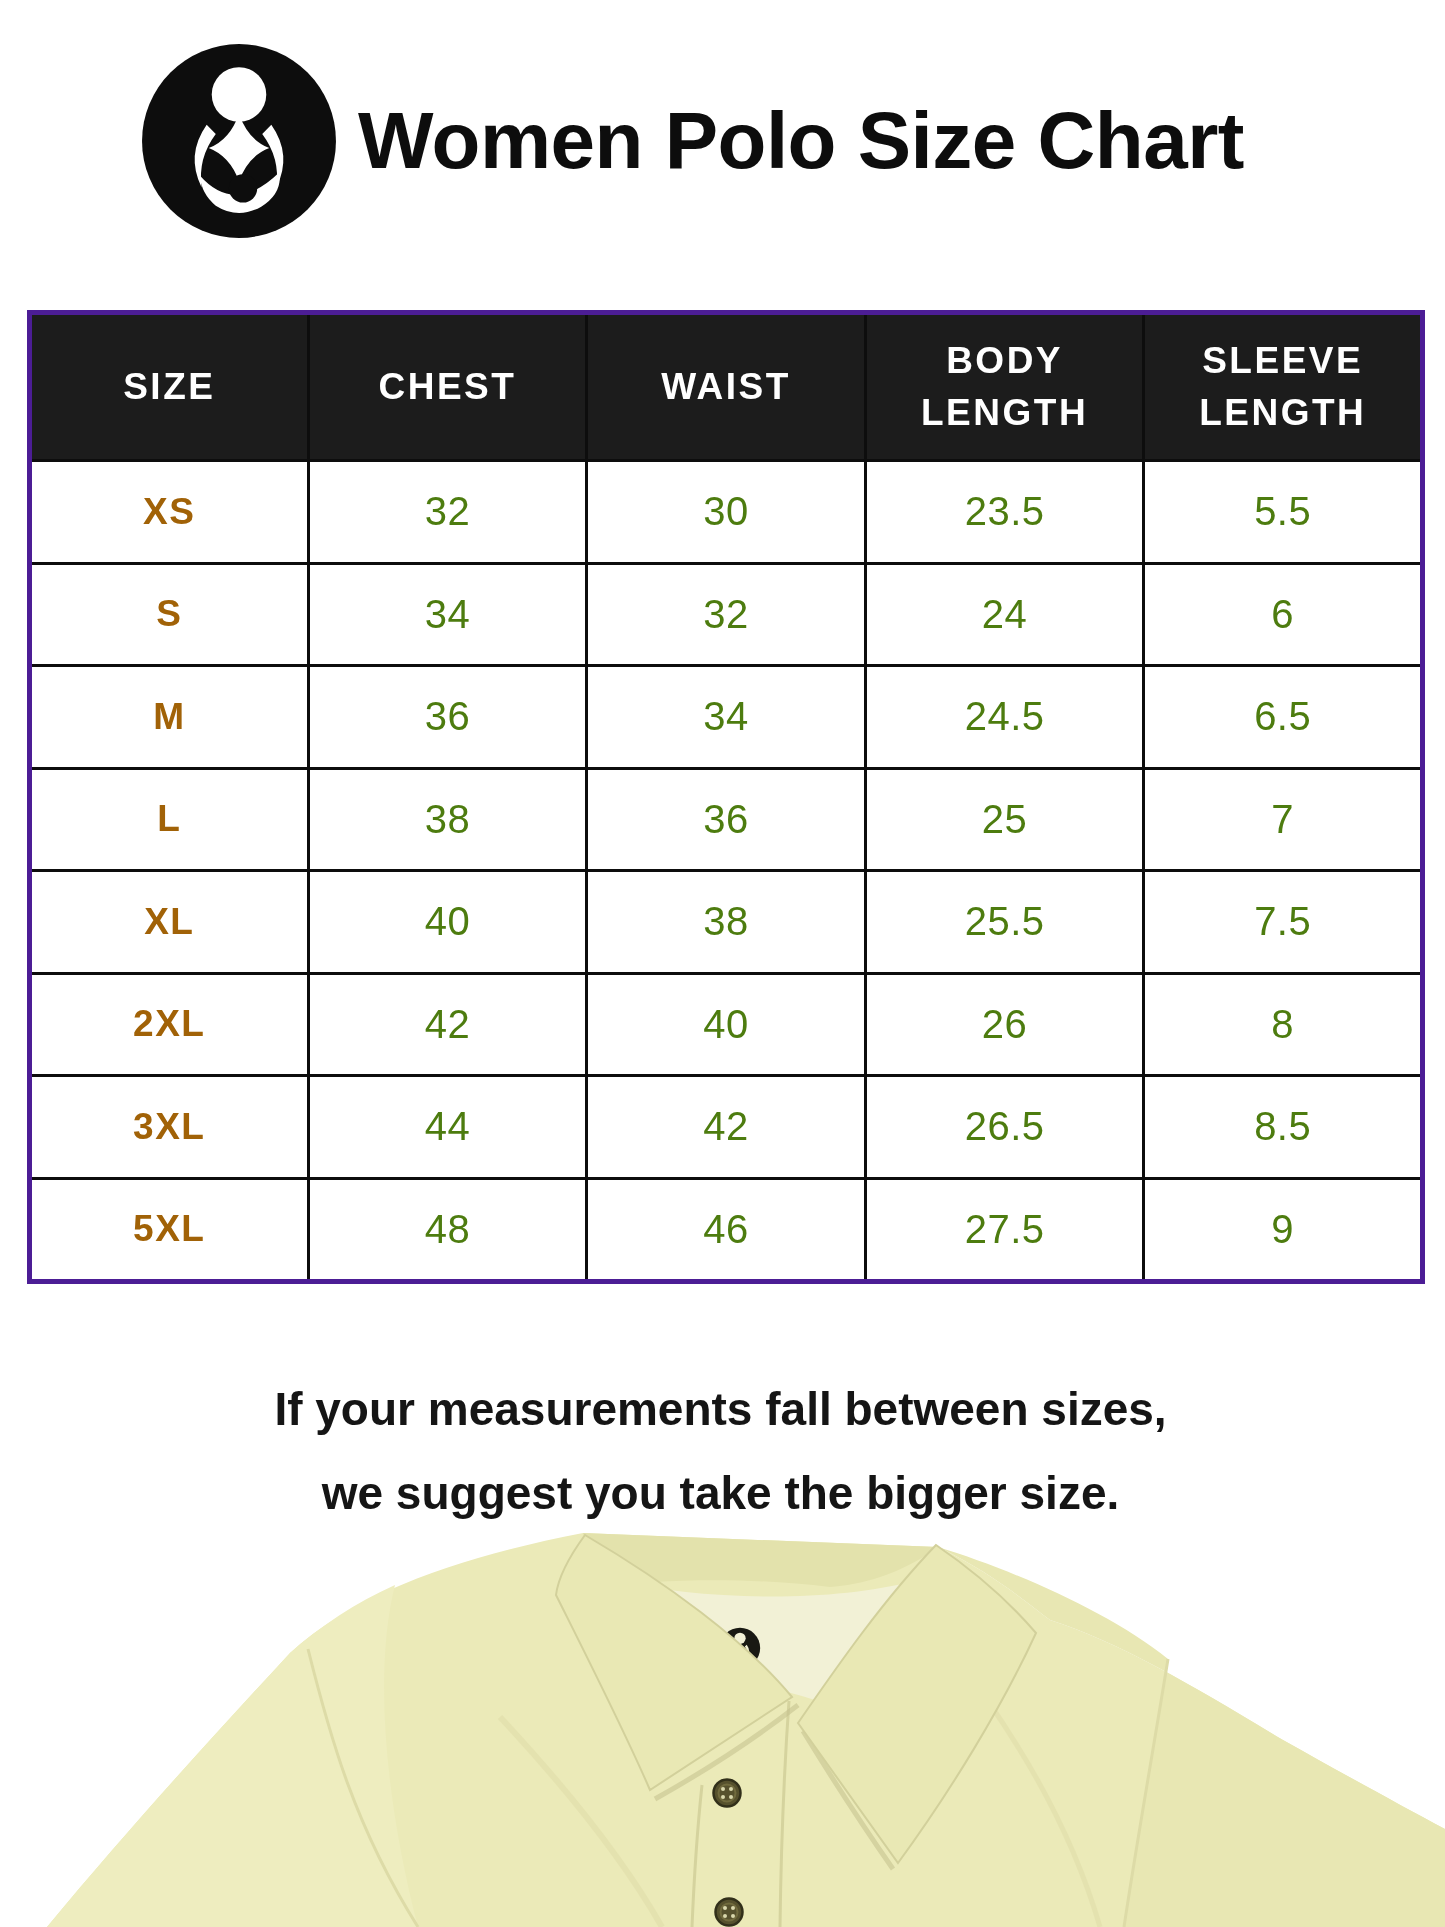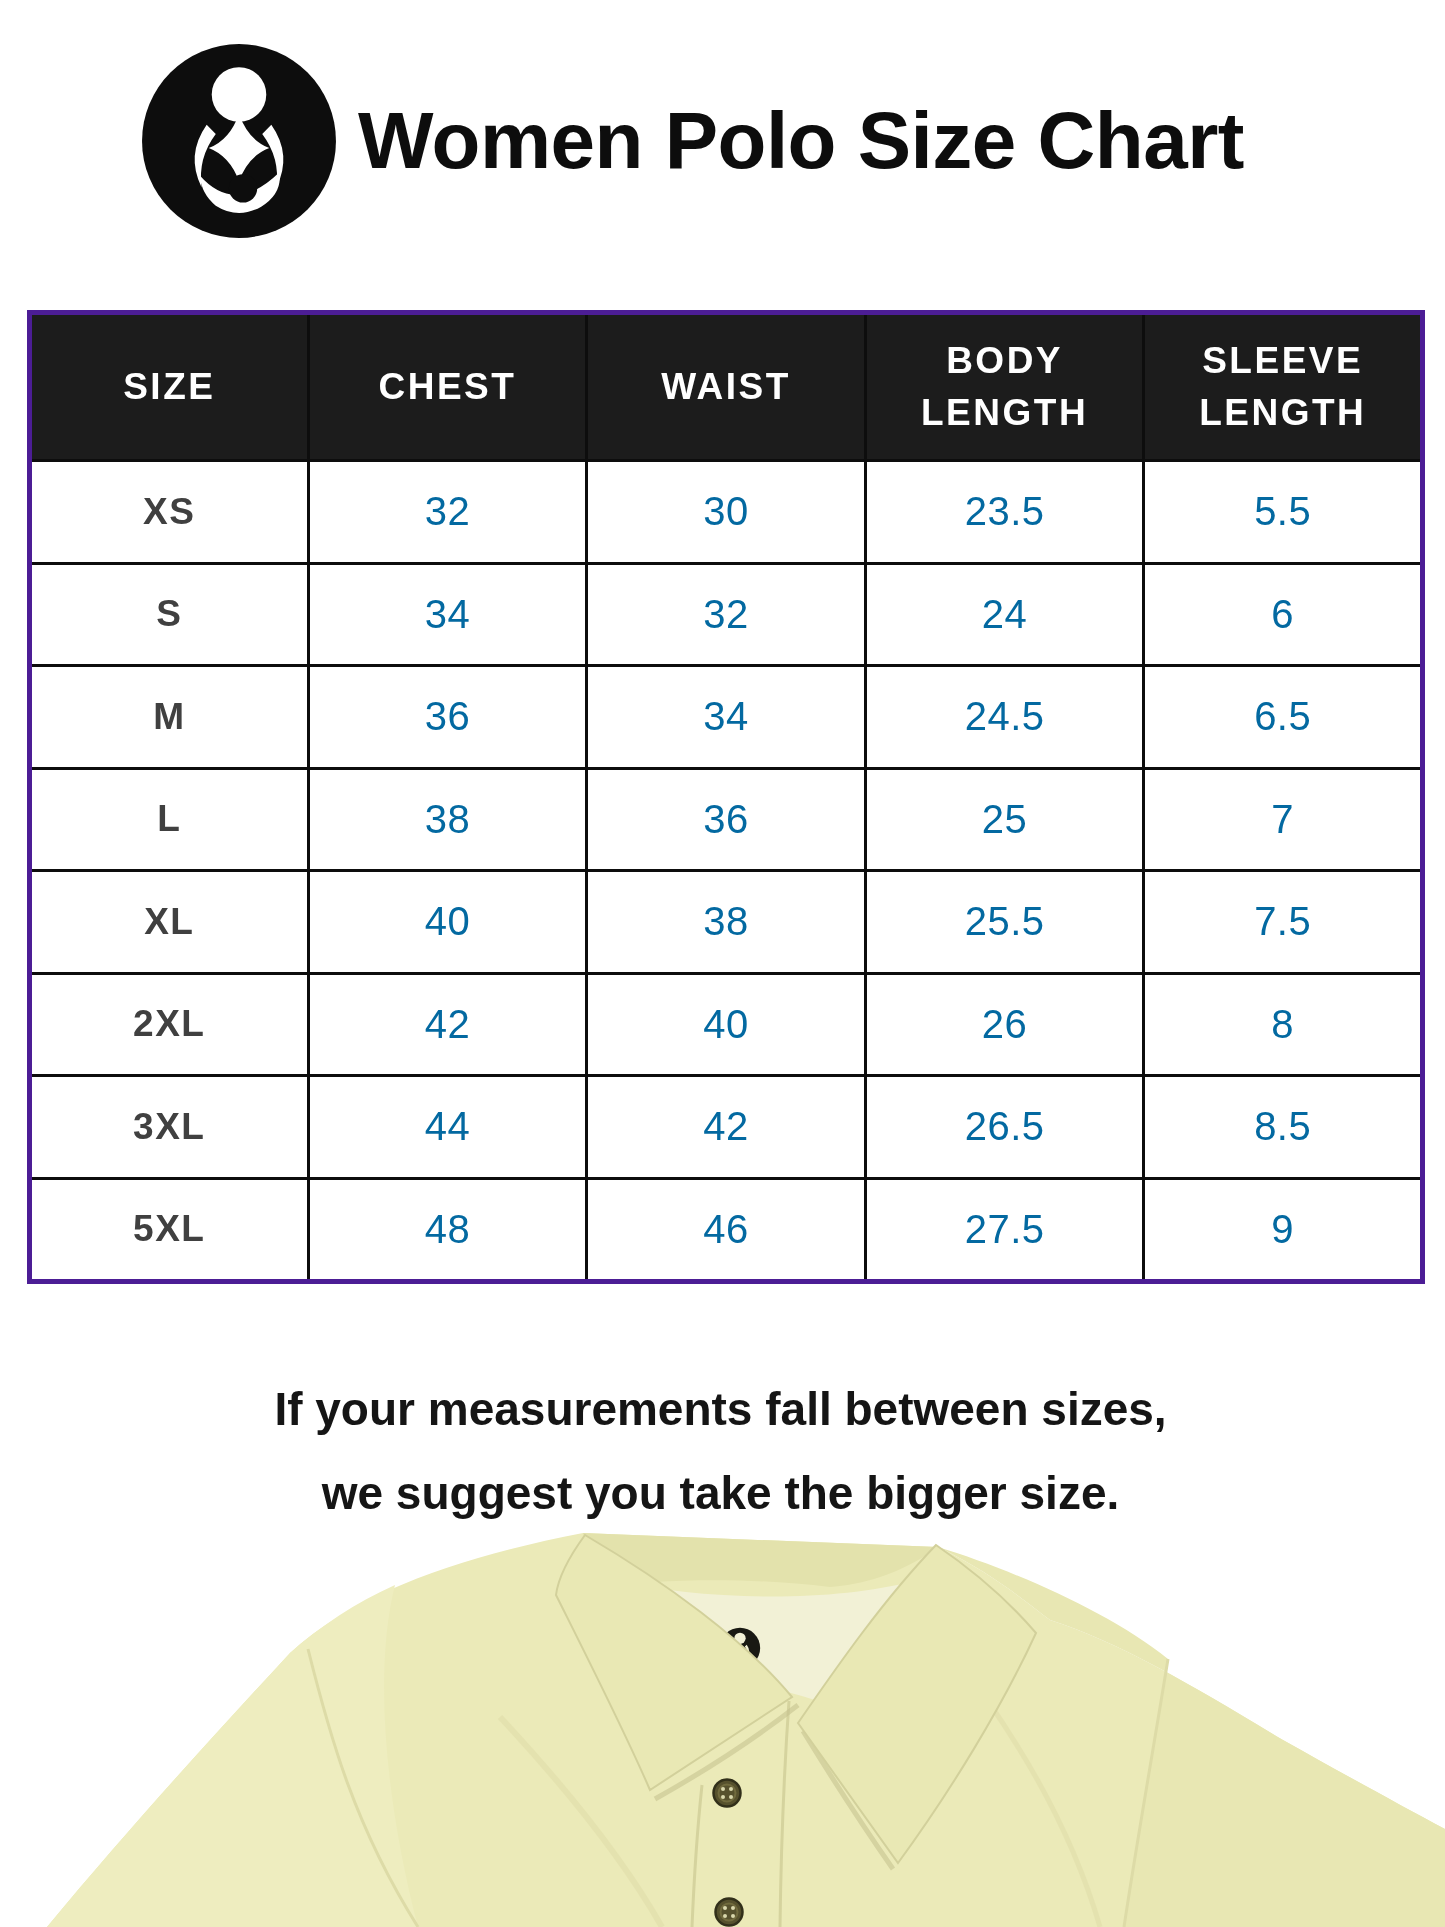--- a/index.html
+++ b/index.html
@@ -31,24 +31,24 @@
     border:3px solid #0d0d0d; text-align:center; vertical-align:middle;
     padding:0 24px; overflow:hidden;
   }
   .size-table thead th {
     background:#1c1c1c; color:#ffffff;
     height:144px; font-size:37px; font-weight:700;
     letter-spacing:2.5px; line-height:1.4;
   }
   .size-table tbody td {
     background:#ffffff; height:99.5px;
-    font-size:40px; font-weight:400; color:#0369a1; letter-spacing:0.5px;
+    font-size:40px; font-weight:400; color:#4d7c0f; letter-spacing:0.5px;
   }
   .size-table tbody td.size-cell {
-    font-weight:700; font-size:37px; color:#404040; letter-spacing:1.5px;
+    font-weight:700; font-size:37px; color:#a16207; letter-spacing:1.5px;
   }
 
   
   .fit-note {
     position:absolute; left:0; right:4px; top:1368px;
     text-align:center; font-size:46px; font-weight:700;
     color:#151515; line-height:1.82; letter-spacing:0px;
   }
 
   

